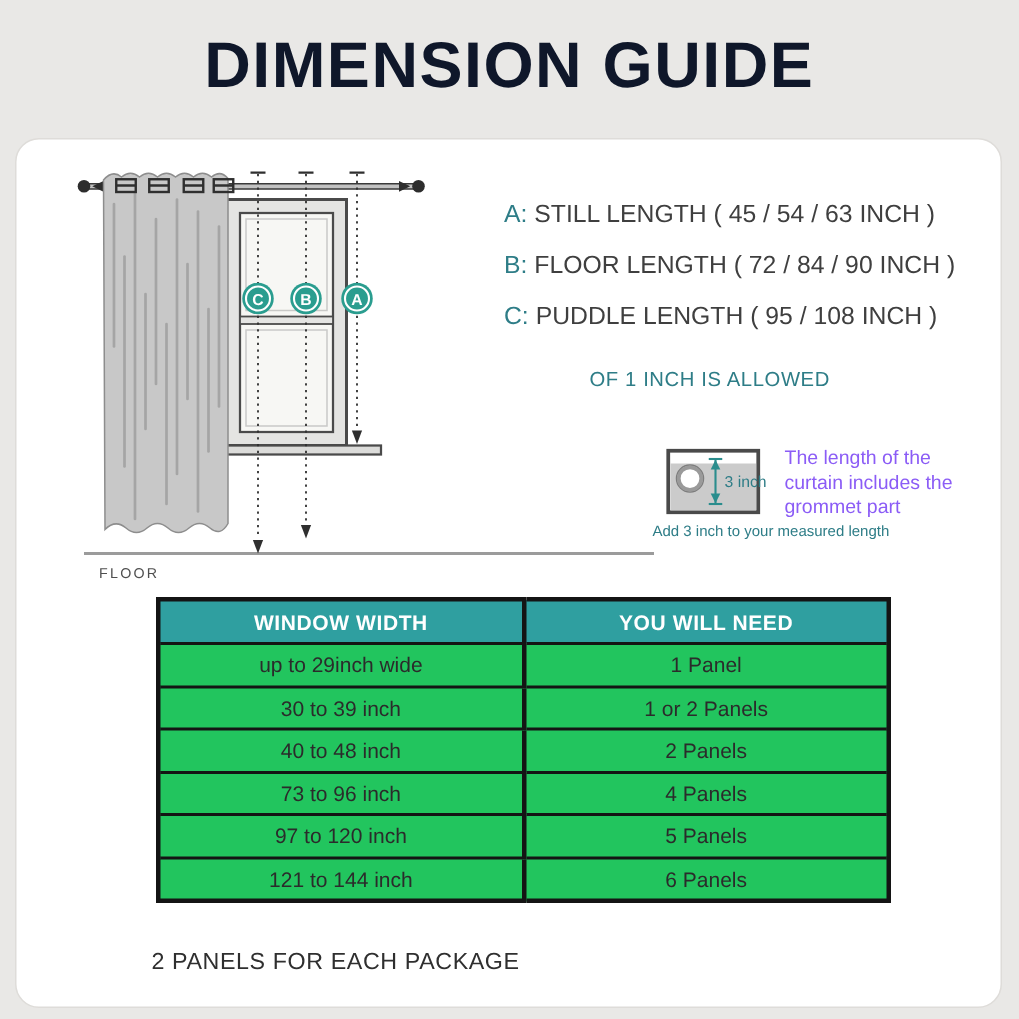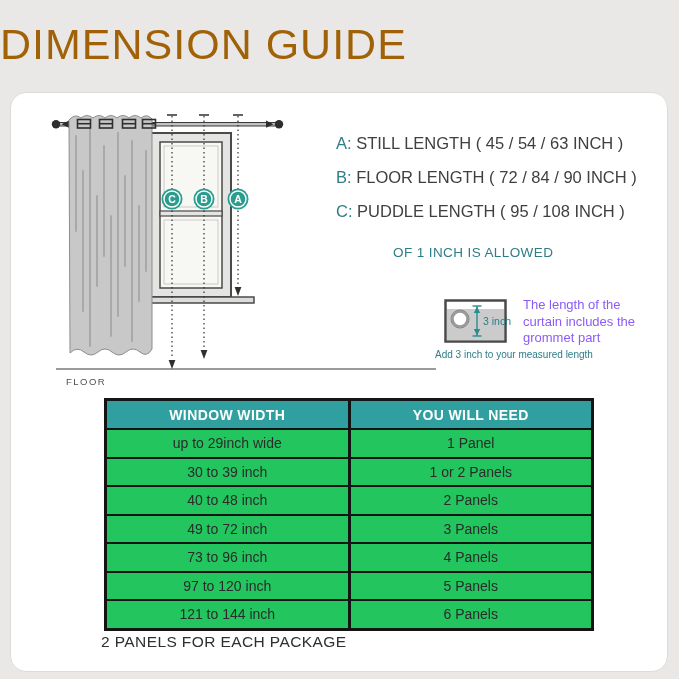--- a/index.html
+++ b/index.html
@@ -3,22 +3,22 @@
 <meta charset="utf-8">
 <style>
   html,body{margin:0;padding:0;}
   body{
     width:679px;height:679px;position:relative;overflow:hidden;
     background:#e9e8e6;
     font-family:"Liberation Sans",sans-serif;
   }
   .page-title{
     position:absolute;top:20px;left:0;width:100%;
-    font-size:43px;font-weight:normal;
-    color:#a16207;letter-spacing:1px;
+    text-align:center;font-size:43px;font-weight:bold;
+    color:#0f172a;letter-spacing:1px;
   }
   .card{
     position:absolute;left:10px;top:92px;width:658px;height:580px;
     background:#ffffff;border:1px solid #dedcd9;border-radius:16px;
     box-sizing:border-box;
   }
   .illustration{position:absolute;left:25px;top:8px;}
   .lengths{position:absolute;left:325px;top:40px;color:#3f3f3f;}
   .len-line{font-size:16.5px;line-height:21px;margin:0 0 13px 0;white-space:nowrap;}
   .len-key{color:#2e7d87;}
@@ -195,24 +195,20 @@
       </tr>
       <tr>
         <td>30 to 39 inch</td>
         <td>1 or 2 Panels</td>
       </tr>
       <tr>
         <td>40 to 48 inch</td>
         <td>2 Panels</td>
       </tr>
       <tr>
-        <td>49 to 72 inch</td>
-        <td>3 Panels</td>
-      </tr>
-      <tr>
         <td>73 to 96 inch</td>
         <td>4 Panels</td>
       </tr>
       <tr>
         <td>97 to 120 inch</td>
         <td>5 Panels</td>
       </tr>
       <tr>
         <td>121 to 144 inch</td>
         <td>6 Panels</td>

